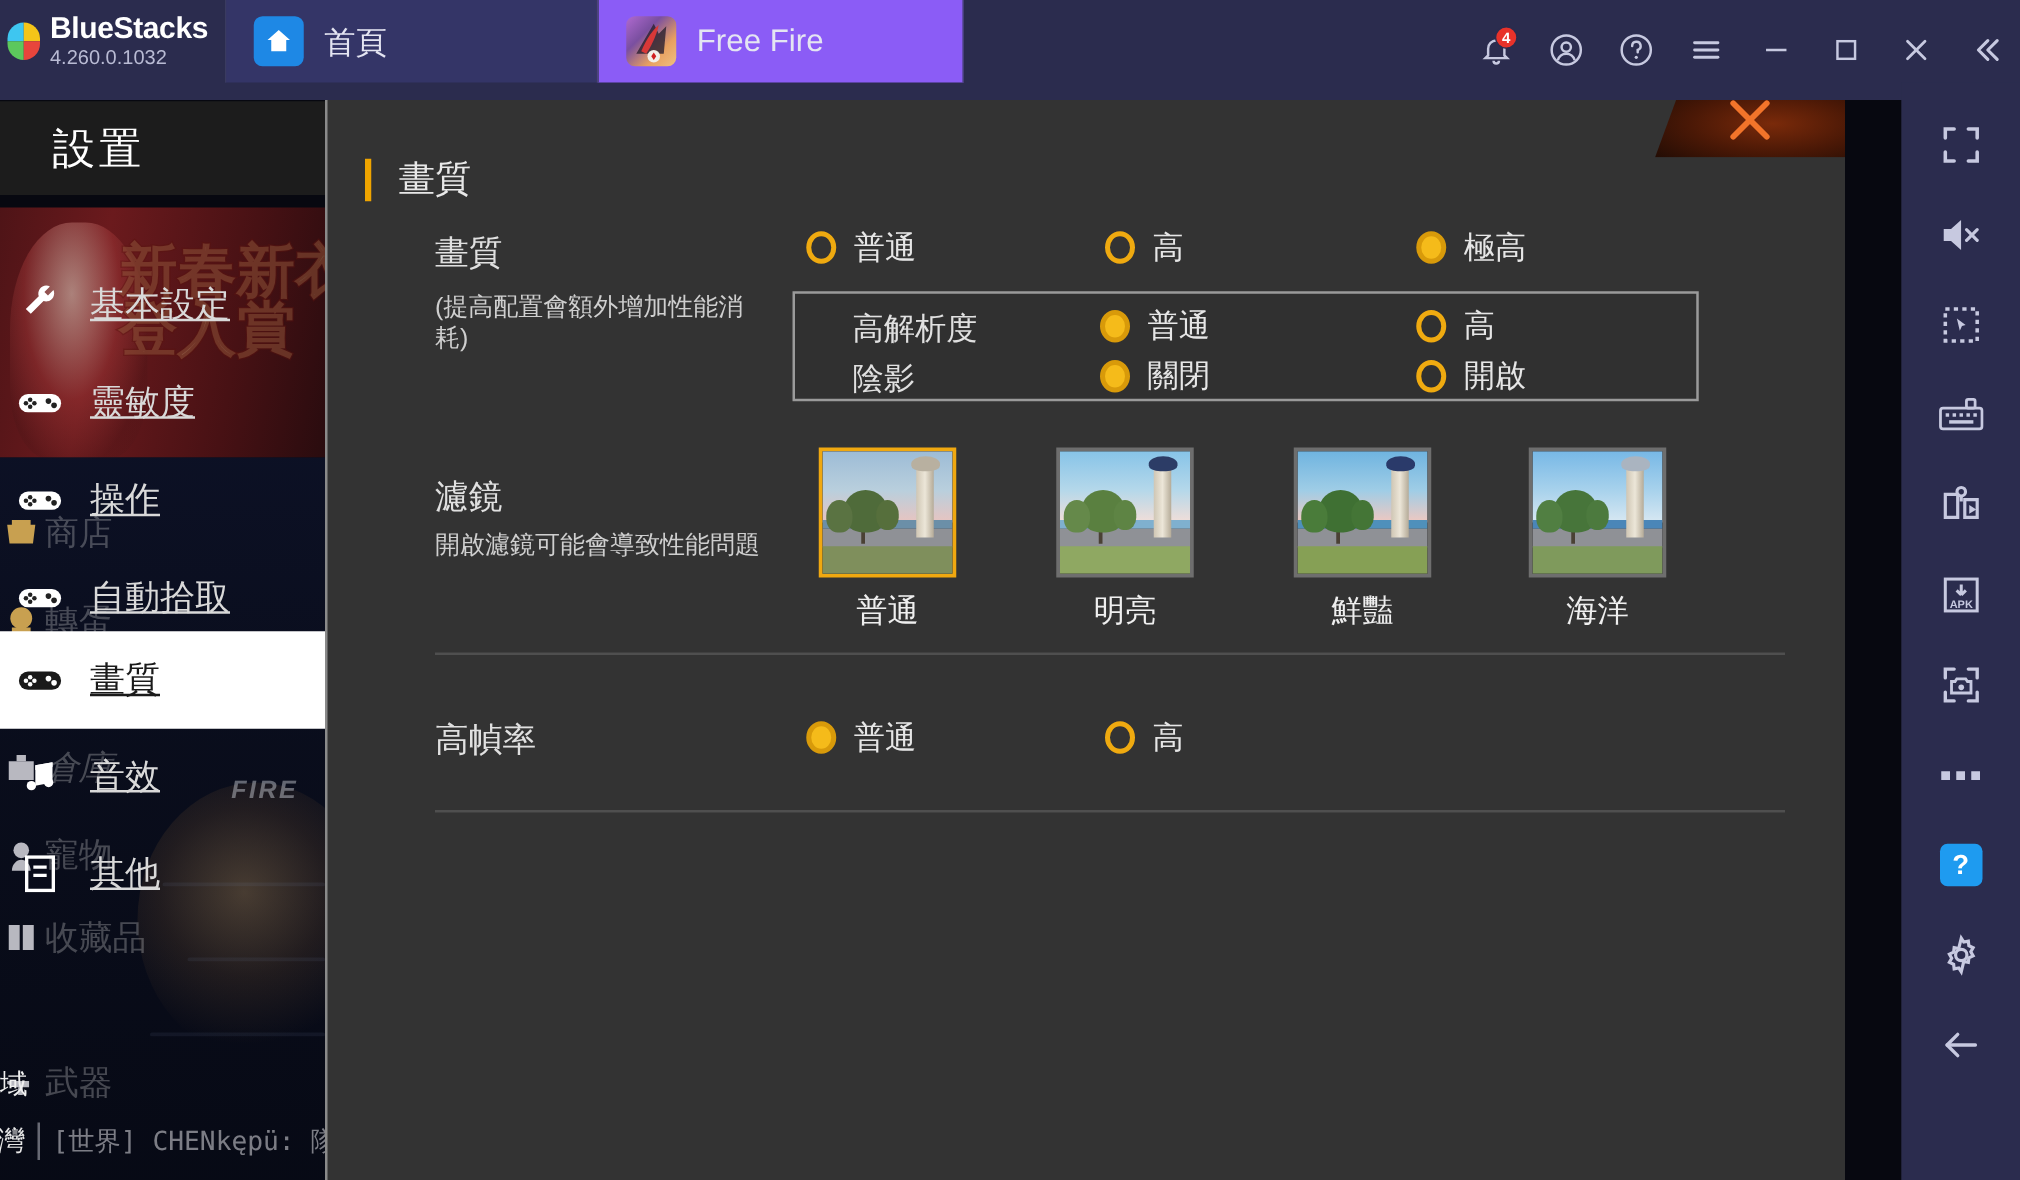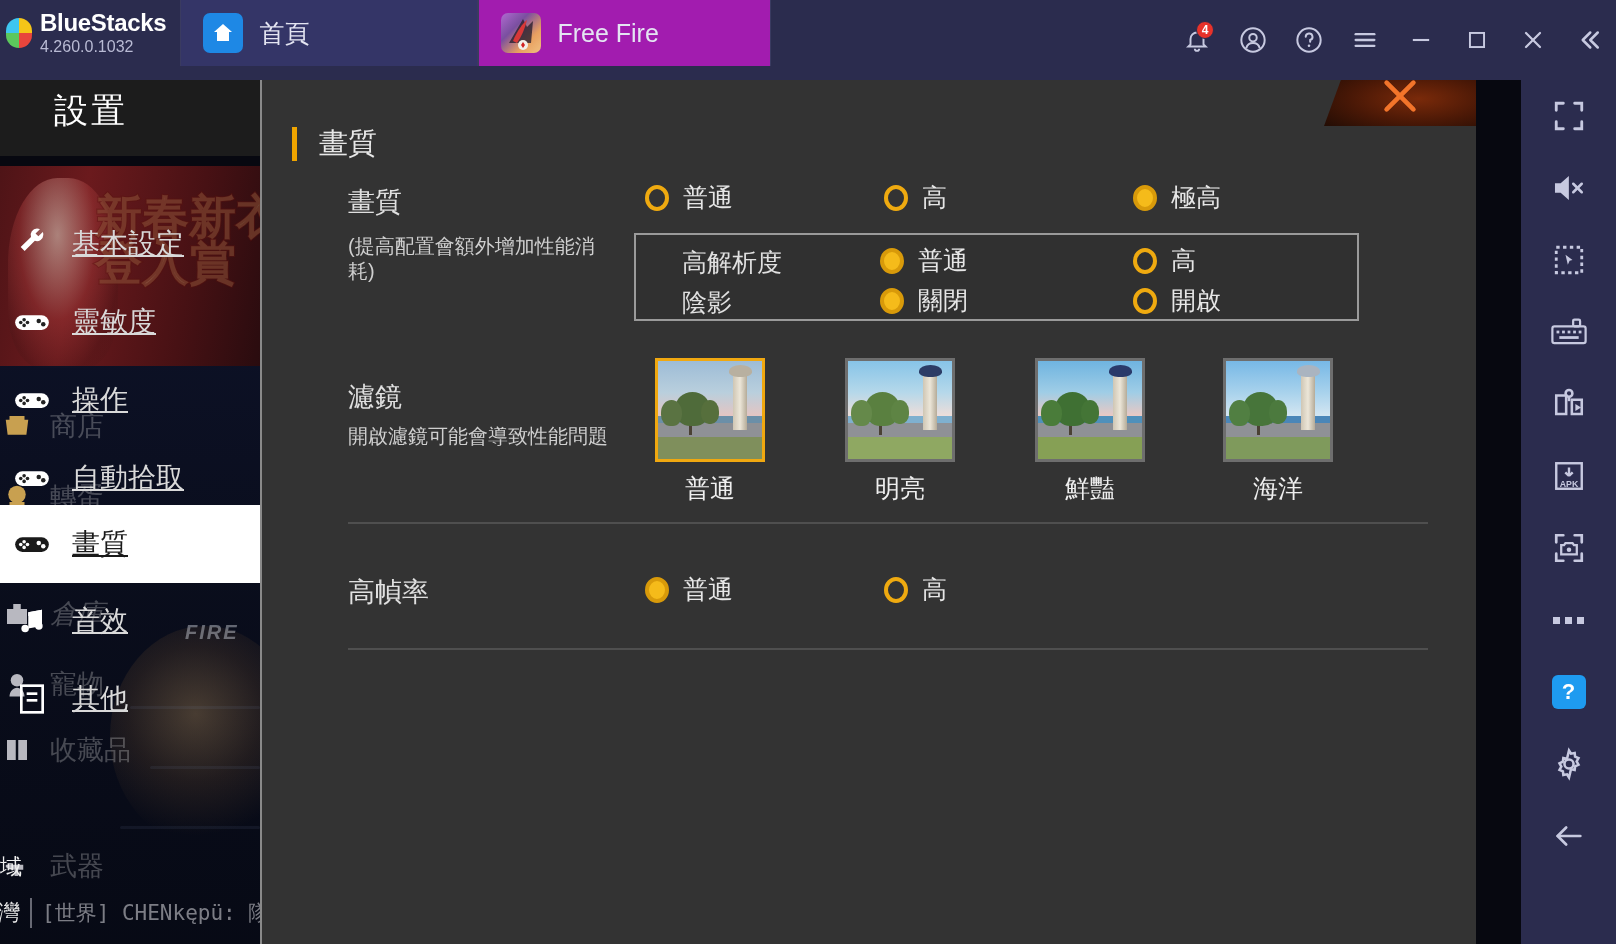--- a/index.html
+++ b/index.html
@@ -32,21 +32,21 @@
   .bs-ver { font-size: 16px; color: #b9bbd4; margin-top: 4px; }
 
   .tab {
     display: flex; align-items: center; gap: 16px;
     padding: 0 22px; height: 66px; min-width: 180px;
     border-left: 1px solid #3a3b60;
     border-right: 1px solid #3a3b60;
     color: #e4e5f2; font-size: 25px;
   }
   .tab.home { background: #343567; width: 298px; }
-  .tab.active-app { background: #a21caf; width: 293px; }
+  .tab.active-app { background: #8b5cf6; width: 293px; }
   .tab-icon { width: 40px; height: 40px; border-radius: 7px; flex: 0 0 auto; position: relative; overflow: hidden; }
   .tab-icon.home-ic { background: #1e88e5; display:flex; align-items:center; justify-content:center; }
   .tab-icon.ff-ic {
     background: linear-gradient(135deg, #b06ad0 0%, #7a4fa0 35%, #e8a060 70%, #f0c080 100%);
   }
   .ff-art { position: absolute; inset: 0; }
 
   .tb-spacer { flex: 1 1 auto; }
   .tb-icons { display: flex; align-items: center; gap: 14px; padding-right: 6px; }
   .tb-btn {
@@ -118,43 +118,43 @@
     position: absolute; left: 185px; top: 555px; color: rgba(225,228,235,0.42);
     font-size: 20px; font-weight: bold; letter-spacing: 2px; font-style: italic;
   }
   .bg-streak {
     position: absolute; background: rgba(120,140,180,0.10);
     height: 3px; border-radius: 2px;
   }
 
   
   .gm {
-    position: absolute; left: 0; display: flex; align-items: center; gap: 16px;
+    position: absolute; left: 0; display: flex; align-items: center; gap: 2px;
     color: rgba(215,215,215,0.30); font-size: 27px;
     font-family: "Liberation Sans", "DejaVu Sans", sans-serif;
   }
   .gm .gm-ic { width: 34px; height: 34px; display:flex; align-items:center; justify-content:center; }
 
   
   .chat-row {
     position: absolute; left: 0; bottom: 16px; display: flex; align-items: center; gap: 10px;
   }
   .region-col { display: flex; flex-direction: column; color: #e8e8e8; font-size: 22px; line-height: 1.25; margin-left: -2px;}
   .chat-divider { width: 2px; height: 30px; background: rgba(200,200,210,0.5); }
   .chat-txt { color: rgba(220,220,225,0.55); font-size: 21px; font-family: "DejaVu Sans Mono", monospace; white-space: nowrap; }
   .region-top { position:absolute; left:0; bottom: 62px; color:#efefef; font-size:22px;}
 
   
   .settings-sidebar {
     position: absolute; left: 0; top: 0; width: 260px; height: 878px;
   }
   .settings-title {
-    height: 90px; background: #1c1c1c;
-    display: flex; align-items: center; padding-left: 54px;
-    color: #ffffff; font-size: 34px; font-weight: 500; letter-spacing: 3px;
+    height: 75px; background: #1c1c1c;
+    display: flex; align-items: center; padding-left: 42px;
+    color: #ffffff; font-size: 34px; font-weight: 500; letter-spacing: 3px; margin-top: 15px;
   }
   .sb-item {
     position: absolute; left: 0; width: 260px; height: 76px;
     display: flex; align-items: center; gap: 18px; padding-left: 10px;
     color: #d9d9d9; font-size: 28px;
   }
   .sb-item.selected {
     background: #ffffff; color: #1a1a1a;
     box-shadow: 0 0 0 1px #ffffff;
   }

